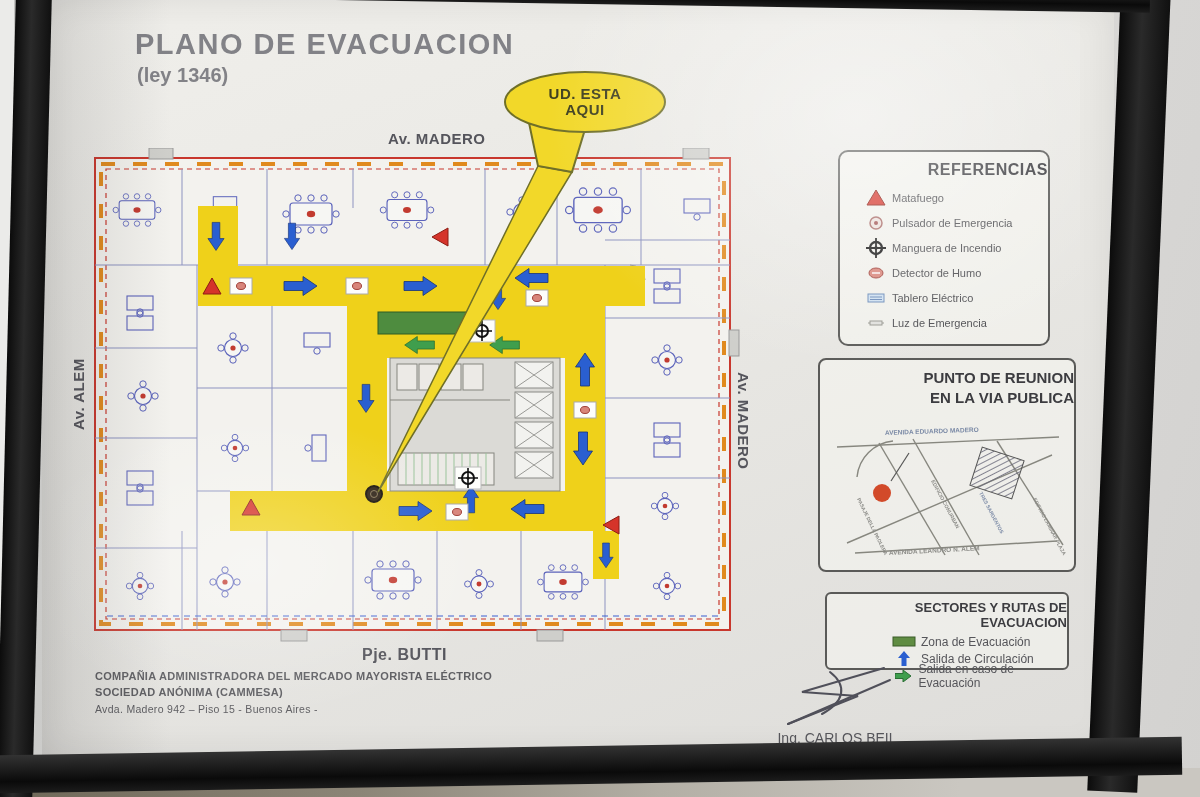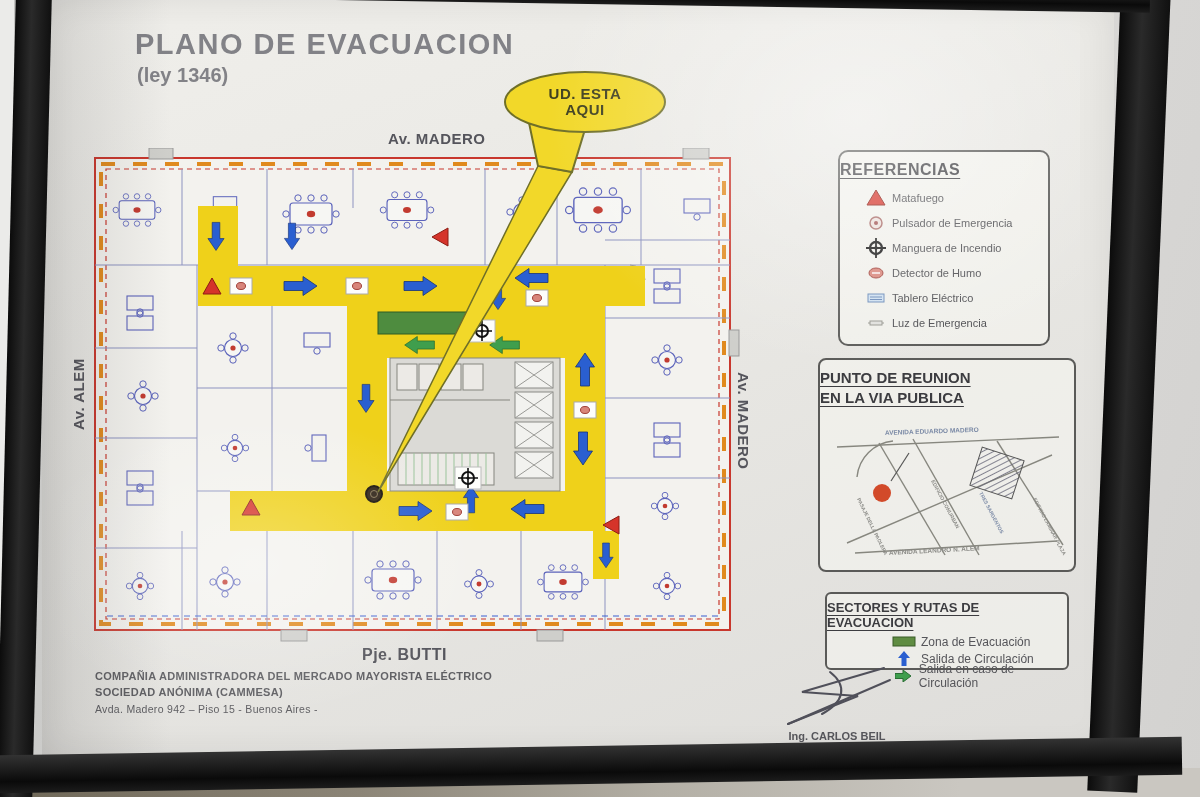--- a/index.html
+++ b/index.html
@@ -25,21 +25,21 @@
   .bar{position:absolute;z-index:6;background:linear-gradient(90deg,#0b0b0b,#2a2a2a 45%,#101010)}
   .bar-h{background:linear-gradient(180deg,#333,#0a0a0a 70%,#1c1c1c)}
   .title{color:#828287;font-weight:bold;font-size:29px;letter-spacing:1.5px}
   .law{color:#828287;font-weight:bold;font-size:20px}
   .street{color:#55555c;font-weight:bold;font-size:15px;letter-spacing:.5px;white-space:nowrap}
   .rot-ccw{transform:rotate(-90deg);transform-origin:left top}
   .rot-cw{transform:rotate(90deg);transform-origin:left top}
   .balloon-text{width:160px;text-align:center;font-weight:bold;font-size:15px;color:#3f3f1e;
                 letter-spacing:.5px;line-height:16px}
   .panel{position:absolute;border:2px solid #5a5a58;border-radius:10px;background:rgba(248,247,243,.55)}
-  .panel-title{text-align:left;font-weight:bold;color:#3c3c40;text-decoration:underline;
+  .panel-title{text-align:right;font-weight:bold;color:#3c3c40;
                text-underline-offset:3px}
   .t-big{font-size:16px;margin-top:9px;letter-spacing:.5px}
   .t-mid{font-size:15px;margin-top:8px;line-height:19px}
   .t-sml{font-size:13px;margin-top:6px}
   .leg-row{display:flex;align-items:center;height:25px;padding-left:20px}
   .leg-ic{width:32px;display:flex;justify-content:center;align-items:center}
   .leg-tx{font-size:11px;color:#4e4e52}
   .sec-row{display:flex;align-items:center;height:17px;padding-left:60px}
   .sec-ic{width:34px;display:flex;justify-content:center;align-items:center}
   .sec-tx{font-size:12px;color:#55555a}
@@ -357,38 +357,38 @@
               </svg>
             </span>
           <span class="sec-tx">Salida de Circulación</span>
         </div>
         <div class="sec-row">
           <span class="sec-ic">
             <svg width="16" height="12" viewBox="0 0 16 12">
                 <path d="M0 3.5 H8 V0 L16 6 L8 12 V8.5 H0 Z" fill="#3f9e4d" stroke="#2a6e34"></path>
               </svg>
             </span>
-          <span class="sec-tx">Salida en caso de Circulación</span>
+          <span class="sec-tx">Salida en caso de Evacuación</span>
         </div>
       </div>
     </div>
 
     <div class="abs foot" style="left:95px;top:670px;font-size:11px">COMPAÑIA ADMINISTRADORA DEL MERCADO MAYORISTA ELÉCTRICO</div>
     <div class="abs foot" style="left:95px;top:686px;font-size:11px">SOCIEDAD ANÓNIMA (CAMMESA)</div>
     <div class="abs foot" style="left:95px;top:703px;font-size:10.5px;font-weight:normal">Avda. Madero 942 – Piso 15 - Buenos Aires -</div>
 
     <svg class="abs" style="left:772px;top:658px" width="130" height="72" viewBox="0 0 130 72">
       <g stroke="#50505a" stroke-width="2" fill="none" stroke-linecap="round">
         <path d="M112 10 L30 34 L86 38 L16 66"></path>
         <path d="M16 66 L118 22"></path>
         <path d="M58 14 C76 28 72 44 50 56"></path>
       </g>
     </svg>
     <div class="abs signer" style="left:762px;top:730px">
-      <div style="font-size:11px;font-weight:bold">Ing. CARLOS BEIL</div>
+      <div style="font-size:14px;font-weight:normal">Ing. CARLOS BEIL</div>
       <div style="font-size:7px">Mat. CPIN N-13</div>
       <div style="font-size:6.5px;color:#777">M.P. 7994-2767</div>
     </div>
 
     <div class="abs plano" style="left:977px;top:740px">Plano 1</div>
   </div>
 
   <svg class="abs overlay" width="1200" height="797" viewBox="0 0 1200 797">
     <polygon points="538,166 572,172 378,492" fill="#f2d829" stroke="#6f6f28" stroke-width="1.5"></polygon>
     <polygon points="528,118 586,126 572,172 538,166" fill="#f2d829" stroke="#6f6f28" stroke-width="2"></polygon>

